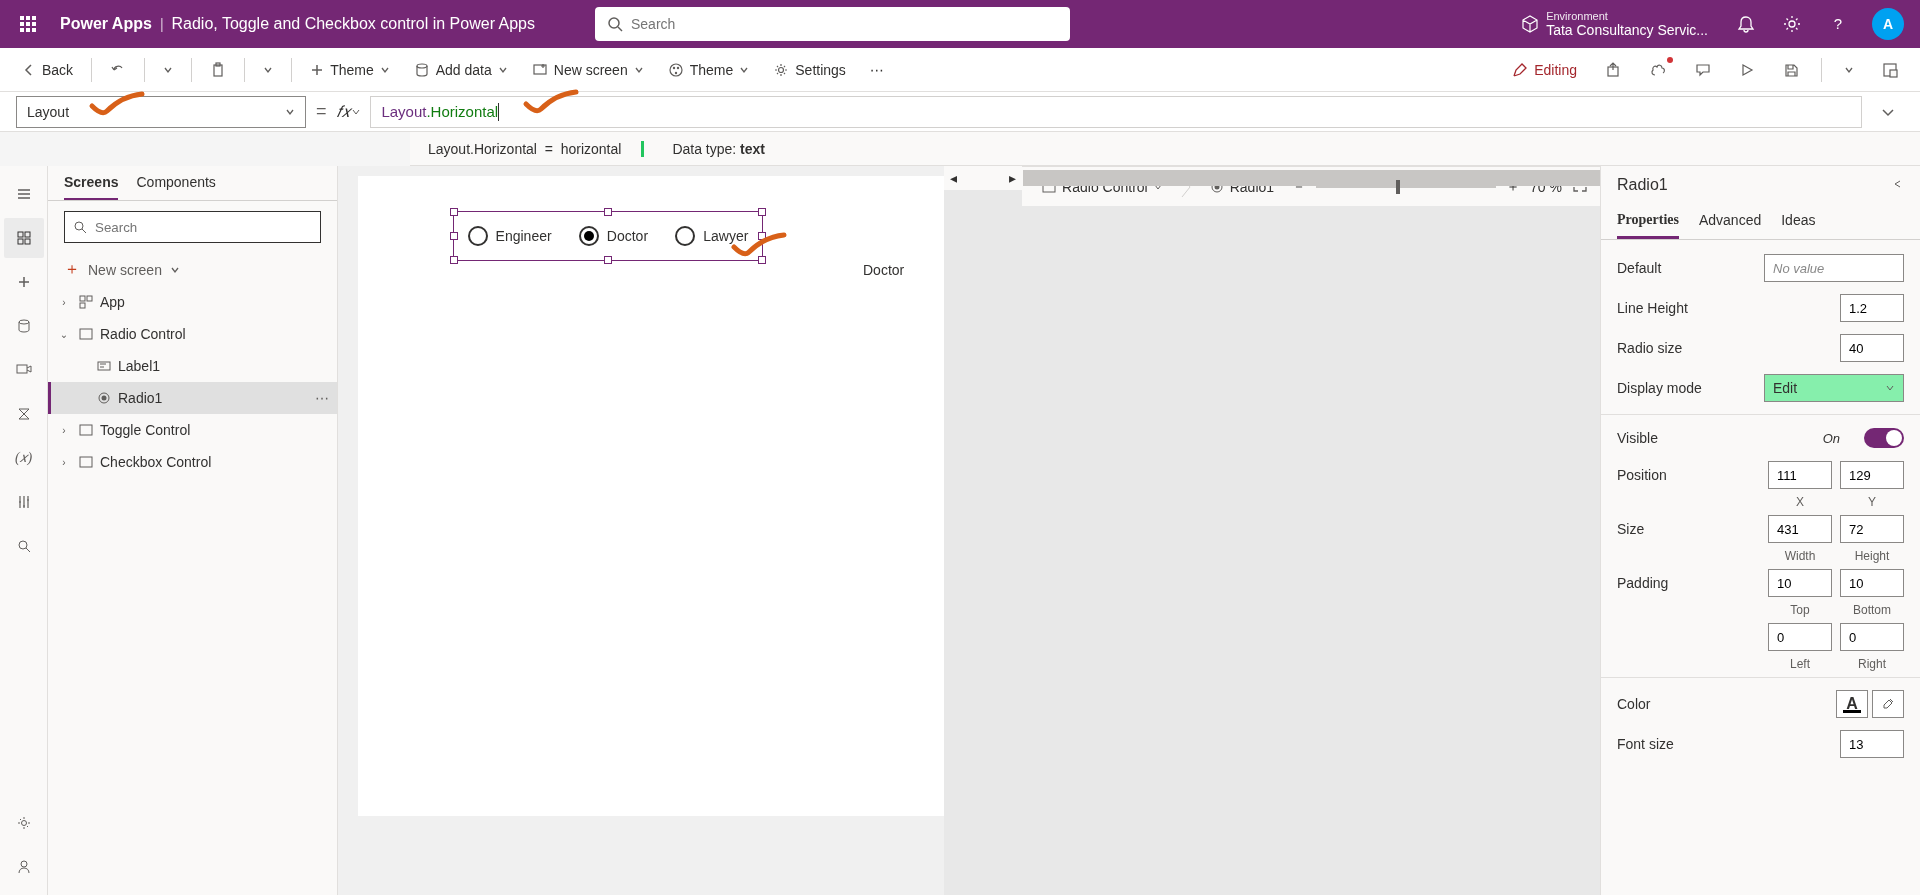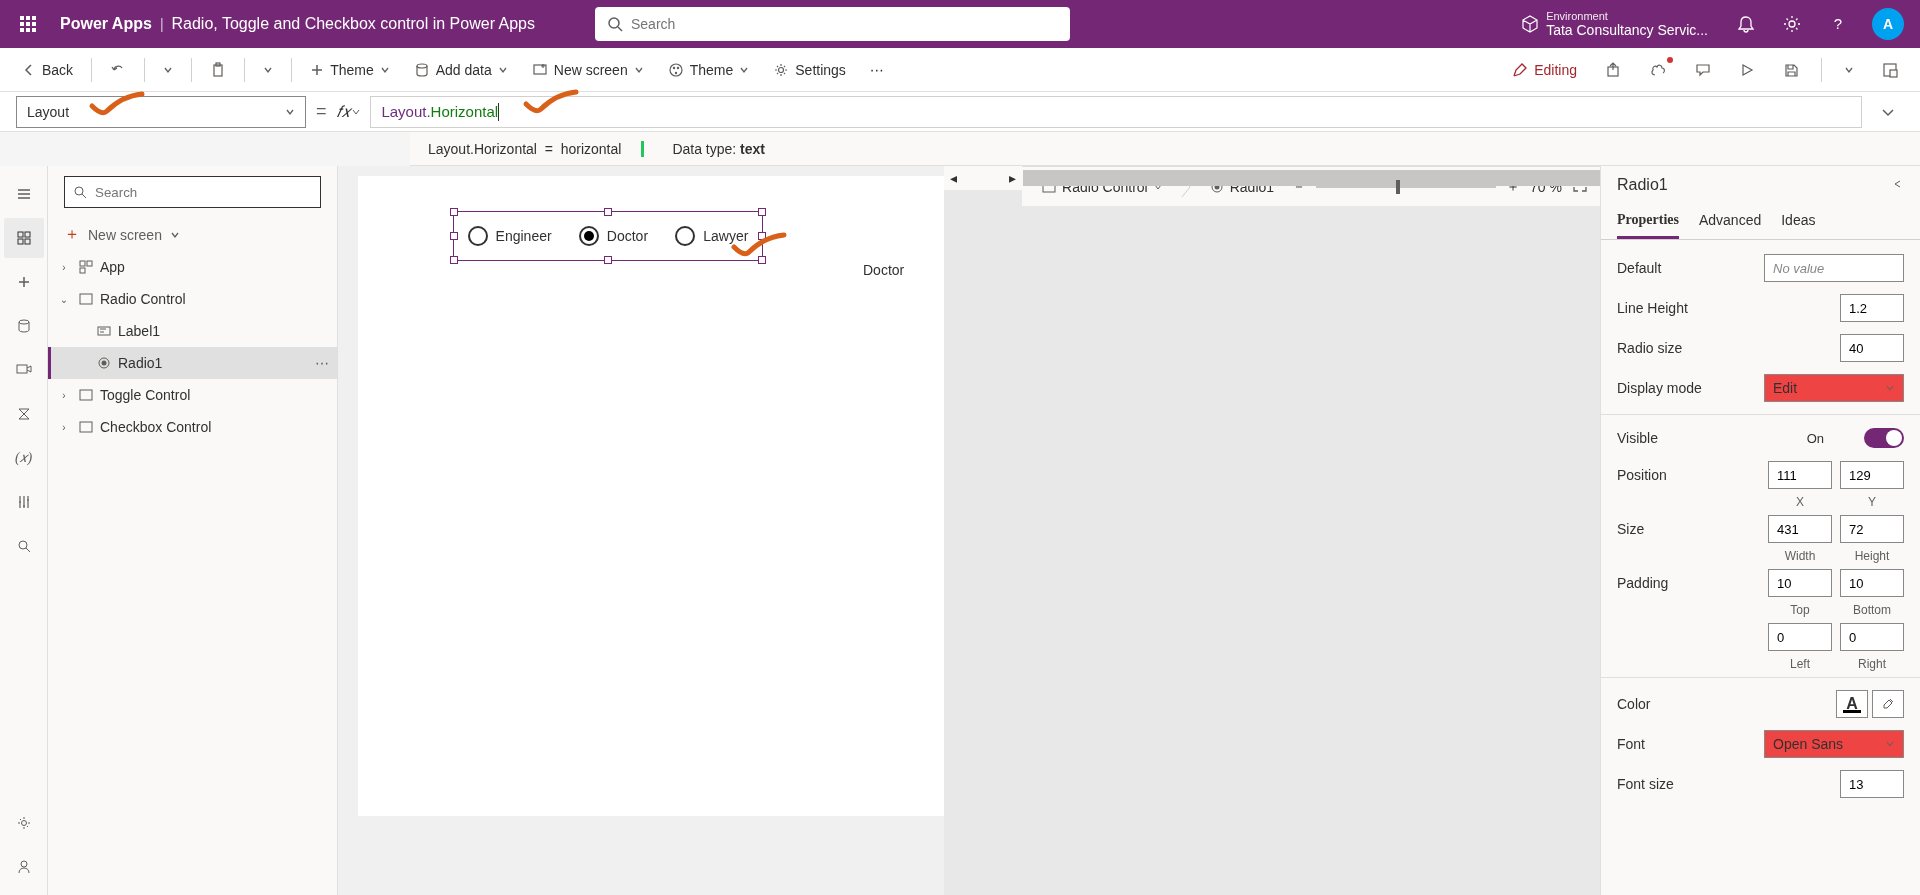--- a/index.html
+++ b/index.html
@@ -100,27 +100,27 @@
 .rp-head { padding: 10px 16px 4px; display: flex; justify-content: space-between; align-items: center; }
 .rp-title { font-size: 16px; }
 .rp-tabs { display: flex; border-bottom: 1px solid #d2d0ce; padding: 0 16px; gap: 20px; margin-top: 6px; }
 .rp-tab { padding: 8px 0; cursor: pointer; font-size: 14px; }
 .rp-tab.active { border-bottom: 3px solid #742774; font-weight: 600; font-family: Liberation Serif, serif; }
 .rp-body { padding: 8px 0; }
 .prop-row { display: flex; align-items: center; padding: 6px 16px; gap: 20px; min-height: 34px; }
 .prop-label { flex: 1; font-size: 14px; }
 .prop-input { width: 140px; height: 28px; border: 1px solid #8a8886; padding: 0 8px; background: white; font-size: 13px; }
 .prop-input.sm { width: 64px; }
-.prop-select { width: 140px; height: 28px; border: 1px solid #8a8886; padding: 0 8px; background: #ef4444; display: flex; align-items: center; justify-content: space-between; }
+.prop-select { width: 140px; height: 28px; border: 1px solid #8a8886; padding: 0 8px; background: #86efac; display: flex; align-items: center; justify-content: space-between; }
 .prop-pair { display: flex; gap: 8px; }
 .prop-sublabels { display: flex; justify-content: flex-end; padding: 0 16px; gap: 8px; font-size: 12px; color: #605e5c; }
 .prop-sublabels span { width: 64px; text-align: center; }
 .toggle { width: 40px; height: 20px; background: #742774; border-radius: 10px; position: relative; }
 .toggle::after { content:''; position: absolute; right: 2px; top: 2px; width: 16px; height: 16px; background: white; border-radius: 50%; }
-.toggle-label { font-size: 13px; margin-right: 20px; }
+.toggle-label { font-size: 13px; margin-right: 4px; font-style: italic; }
 .hr { height: 1px; background: #e1dfdd; margin: 6px 0; }
 .color-btn { width: 32px; height: 28px; border: 1px solid #8a8886; display: flex; align-items: center; justify-content: center; background: white; position: relative; }
 .color-btn .A { font-size: 16px; font-weight: 700; }
 .color-btn .underline { position: absolute; bottom: 4px; left: 6px; right: 6px; height: 3px; background: #000; }
 
 
 .annot { position: absolute; pointer-events: none; }
 .check-svg path { stroke: #d86018; stroke-width: 5; fill: none; stroke-linecap: round; }
 </style>
 </head>
@@ -410,20 +410,24 @@
       <div class="rail-btn">
           <svg width="16" height="16" viewBox="0 0 16 16">
             <circle cx="8" cy="5" r="3" stroke="#605e5c" fill="none"></circle>
             <path d="M3 14 C3 11 5 9 8 9 C11 9 13 11 13 14" stroke="#605e5c" fill="none"></path>
           </svg>
         </div>
     </div>
   </div>
 
   <div class="tree-panel">
+    <div class="tree-tabs">
+      <div class="tree-tab active">Screens</div>
+      <div class="tree-tab">Components</div>
+    </div>
     <div class="tree-search-wrap">
       <div class="tree-search">
         <svg width="14" height="14" viewBox="0 0 14 14">
             <circle cx="6" cy="6" r="4" stroke="#605e5c" fill="none"></circle>
             <line x1="9" y1="9" x2="13" y2="13" stroke="#605e5c"></line>
           </svg>
         <input placeholder="Search" style="">
       </div>
     </div>
     <div class="new-screen-row">
@@ -659,27 +663,18 @@
               <span class="underline"></span>
             </div>
           <div class="color-btn">
               <svg width="14" height="14" viewBox="0 0 14 14">
                 <path d="M3 11 L3 8 L8 3 L11 6 L6 11 Z M9 2 L12 5" stroke="#605e5c" fill="none"></path>
               </svg>
             </div>
         </div>
       </div>
       <div class="prop-row">
-        <span class="prop-label">Font</span>
-        <div class="prop-select">
-          <span>Open Sans</span>
-          <svg width="10" height="10" viewBox="0 0 10 10">
-              <path d="M2 3 L5 7 L8 3" stroke="#605e5c" fill="none"></path>
-            </svg>
-        </div>
-      </div>
-      <div class="prop-row">
         <span class="prop-label">Font size</span>
         <input class="prop-input sm" value="13" style="">
       </div>
     </div>
   </div>
 </div>
 
 </body></html>

